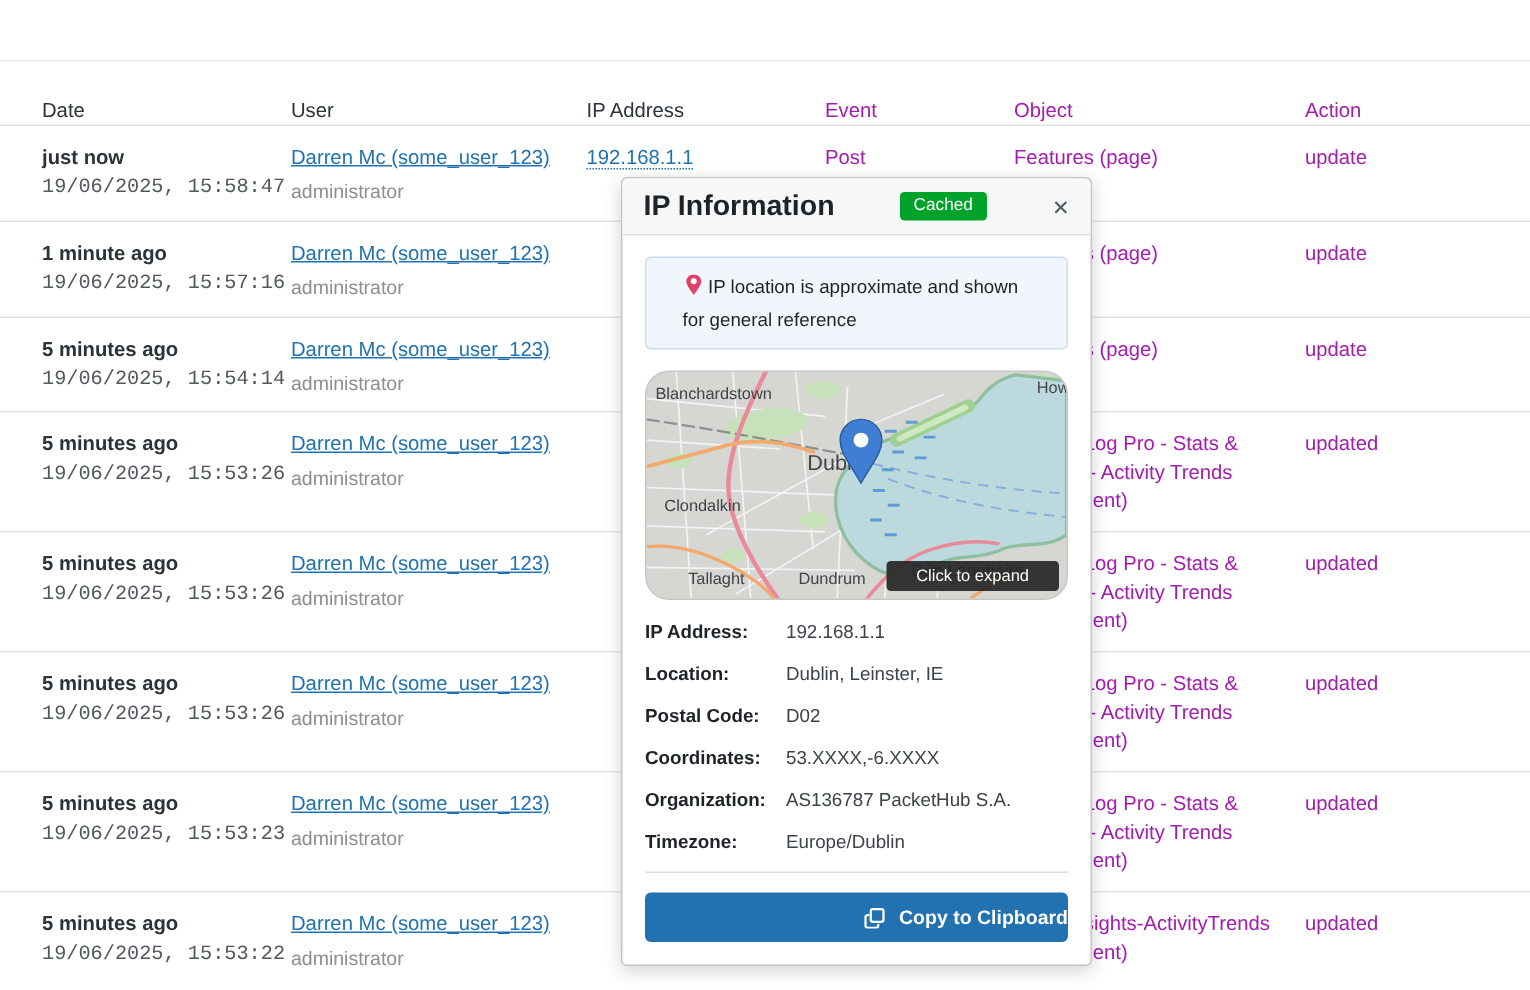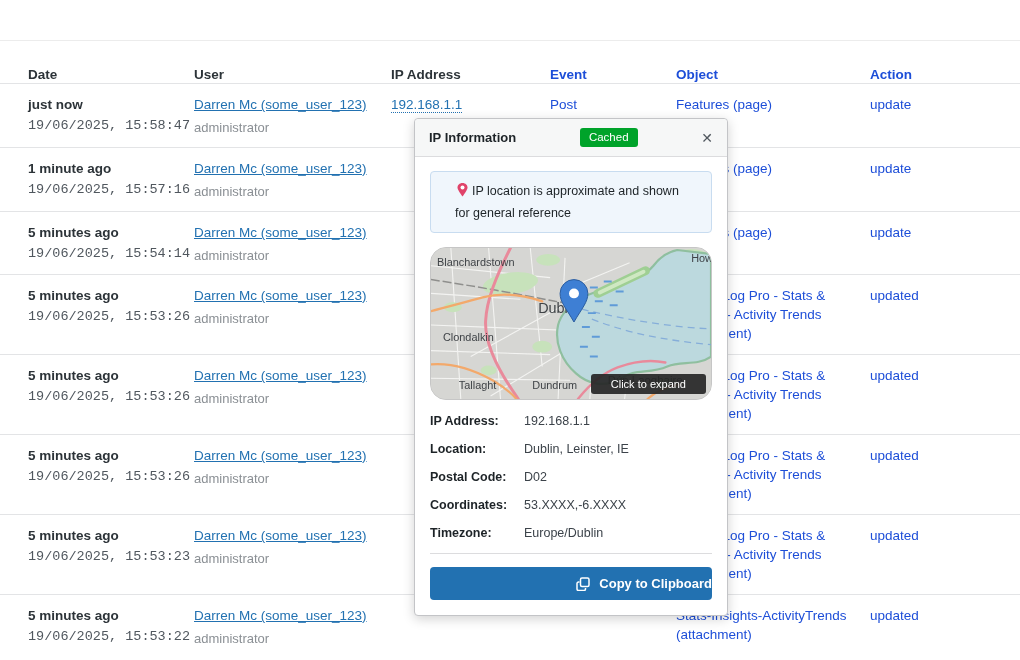--- a/index.html
+++ b/index.html
@@ -14,49 +14,49 @@
   }
   *{box-sizing:border-box;margin:0;padding:0;}
   html,body{background:#fff;}
   .page{
     position:relative;width:1020px;height:660px;overflow:hidden;
     background:#fff;font-family:"Liberation Sans",sans-serif;
     font-size:13.5px;color:var(--text-dark);
   }
   
   .log-table{position:absolute;left:0;top:40px;width:1020px;border-top:1px solid #ececec;}
-  .thead{display:flex;align-items:center;height:43px;padding-top:13px;
-         border-bottom:1px solid var(--row-border);font-weight:700;color:var(--text-dark);}
+  .thead{display:flex;align-items:flex-end;height:43px;padding-top:13px;
+         border-bottom:1px solid var(--row-border);font-weight:400;color:var(--text-dark);}
   .row{display:flex;align-items:flex-start;border-bottom:1px solid var(--row-border);overflow:hidden;}
   .cell{padding-top:11px;line-height:19px;}
   .c-date{width:194px;padding-left:28px;}
   .c-user{width:197px;}
   .c-ip{width:159px;}
   .c-event{width:126px;}
   .c-object{width:194px;padding-right:14px;}
   .c-action{flex:1;}
   .date-rel{font-weight:700;color:var(--text-dark);}
   .date-ts{color:var(--text-gray);margin-top:2px;font-family:Liberation Mono, monospace;}
   .user-link{color:var(--accent-blue);text-decoration:underline;cursor:pointer;}
   .user-role{color:var(--text-light);margin-top:4px;font-size:13px;}
   .ip-link{color:var(--accent-blue);border-bottom:1px dotted var(--accent-blue);cursor:pointer;}
   .ip-link:empty{display:none;}
-  .c-event,.c-object,.c-action{color:#1d4ed8;}
+  .c-event,.c-object,.c-action{color:#a21caf;}
   
   .popup{
     position:absolute;left:414px;top:118px;width:314px;z-index:10;
     background:#fff;border:1px solid #c3c4c7;border-radius:4px;
     box-shadow:0 3px 12px rgba(0,0,0,.18);
   }
   .popup-header{
     display:flex;align-items:center;justify-content:space-between;
     height:38px;padding:0 14px;background:#f6f7f7;
     border-bottom:1px solid #dcdcde;border-radius:4px 4px 0 0;
   }
-  .popup-title{font-weight:700;font-size:13px;color:#1d2327;}
+  .popup-title{font-weight:700;font-size:19px;color:#1d2327;}
   .badge{background:var(--badge-green);color:#fff;font-size:11.5px;
          padding:4px 9px;border-radius:3px;line-height:1;}
   .popup-close{color:#50575e;font-size:14px;cursor:pointer;line-height:1;}
   .popup-body{padding:14px 15px 15px;}
   .note-box{
     background:var(--note-bg);border:1px solid var(--note-border);border-radius:4px;
     padding:9px 24px;font-size:12.5px;line-height:1.6;color:#1d2327;margin-bottom:14px;
   }
   .pin-emoji{display:inline-block;vertical-align:-2px;margin:0 4px 0 2px;}
   .map-wrap{
@@ -316,20 +316,24 @@
       </div>
       <div class="field">
         <span class="field-label">Postal Code:</span>
         <span class="field-value">D02</span>
       </div>
       <div class="field">
         <span class="field-label">Coordinates:</span>
         <span class="field-value">53.XXXX,-6.XXXX</span>
       </div>
       <div class="field">
+        <span class="field-label">Organization:</span>
+        <span class="field-value">AS136787 PacketHub S.A.</span>
+      </div>
+      <div class="field">
         <span class="field-label">Timezone:</span>
         <span class="field-value">Europe/Dublin</span>
       </div>
 
       <hr class="popup-divider">
 
       <button class="copy-btn">
         <svg width="14" height="14" viewBox="0 0 14 14">
           <rect x="4.5" y="1" width="8.5" height="8.5" rx="1.5" fill="none" stroke="#fff" stroke-width="1.5"></rect>
           <path d="M9.5,11 v1 a1.5,1.5 0 0 1 -1.5,1.5 H2.5 A1.5,1.5 0 0 1 1,12 V6.5 A1.5,1.5 0 0 1 2.5,5 h1" fill="none" stroke="#fff" stroke-width="1.5"></path>

